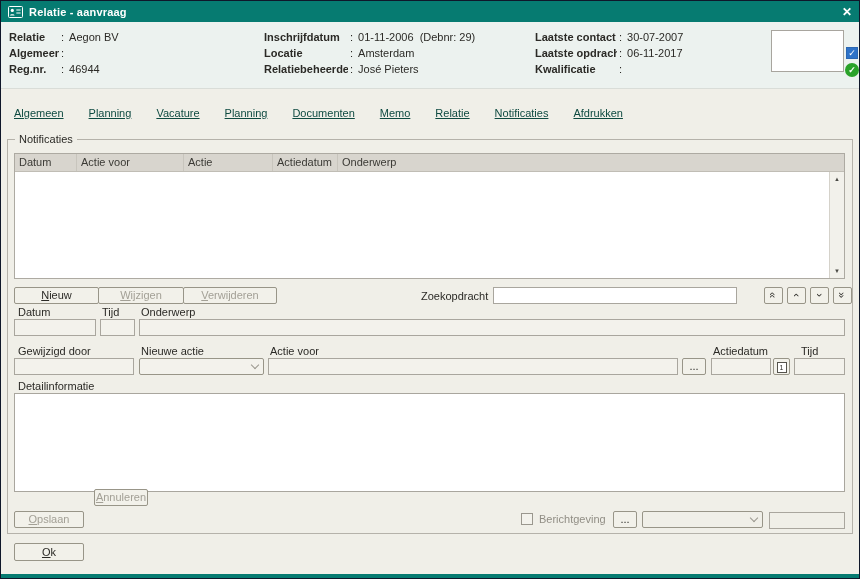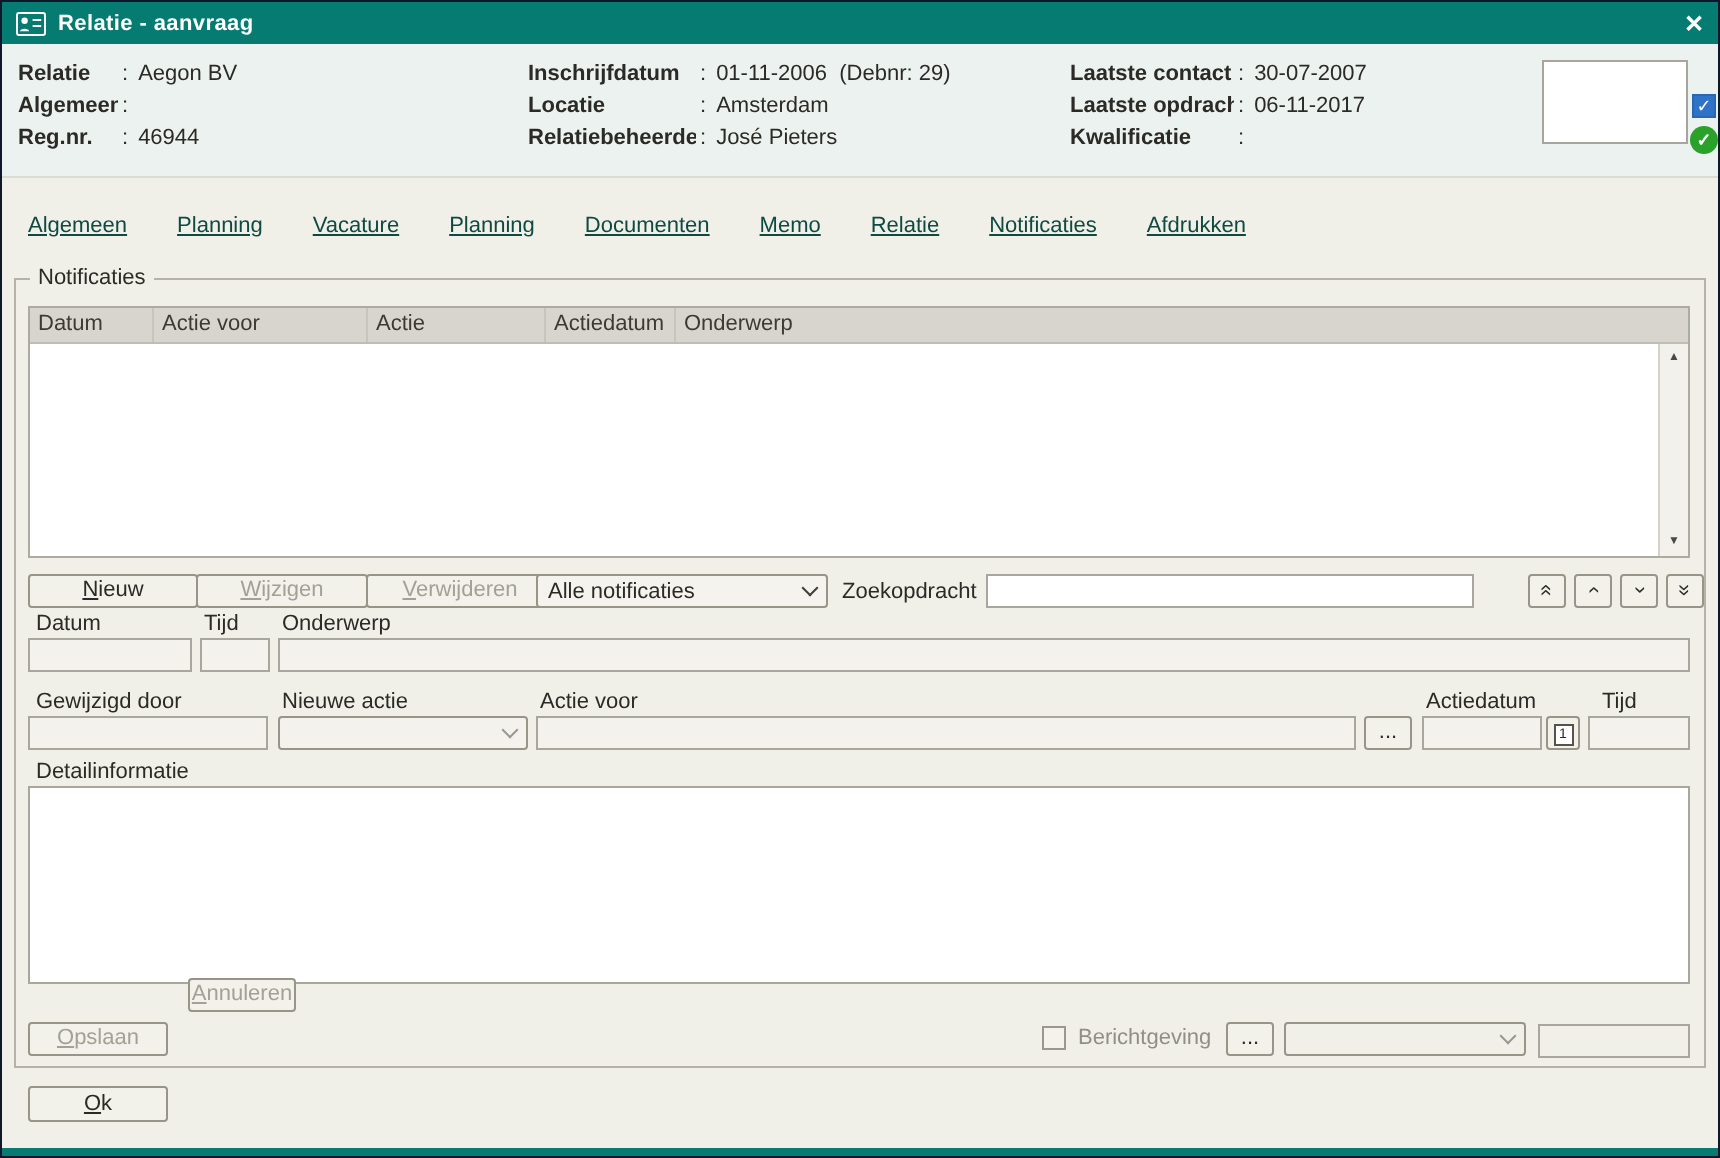--- a/index.html
+++ b/index.html
@@ -197,24 +197,20 @@
       <div class="vscroll">
         <div class="sarrow">▲</div>
         <div class="sarrow">▼</div>
       </div>
     </div>
   </div>
 
   <div class="btn" id="btn-nieuw"><span class="accel">N</span><span>ieuw</span></div>
   <div class="btn disabled" id="btn-wijzigen"><span class="accel">W</span><span>ijzigen</span></div>
   <div class="btn disabled" id="btn-verwijderen"><span class="accel">V</span><span>erwijderen</span></div>
-  <div class="combo" id="combo-filter">
-    <span>Alle notificaties</span>
-    <i class="chev"></i>
-  </div>
   <div class="label" id="lbl-zoek">Zoekopdracht</div>
   <input class="input" id="inp-zoek" value="" style="">
   <div class="navbtn" id="nav-first"><span class="rot">«</span></div>
   <div class="navbtn" id="nav-prev"><span class="rot">‹</span></div>
   <div class="navbtn" id="nav-next"><span class="rot">›</span></div>
   <div class="navbtn" id="nav-last"><span class="rot">»</span></div>
 
   <div class="label" id="lbl-datum">Datum</div>
   <div class="label" id="lbl-tijd">Tijd</div>
   <div class="label" id="lbl-onderwerp">Onderwerp</div>

